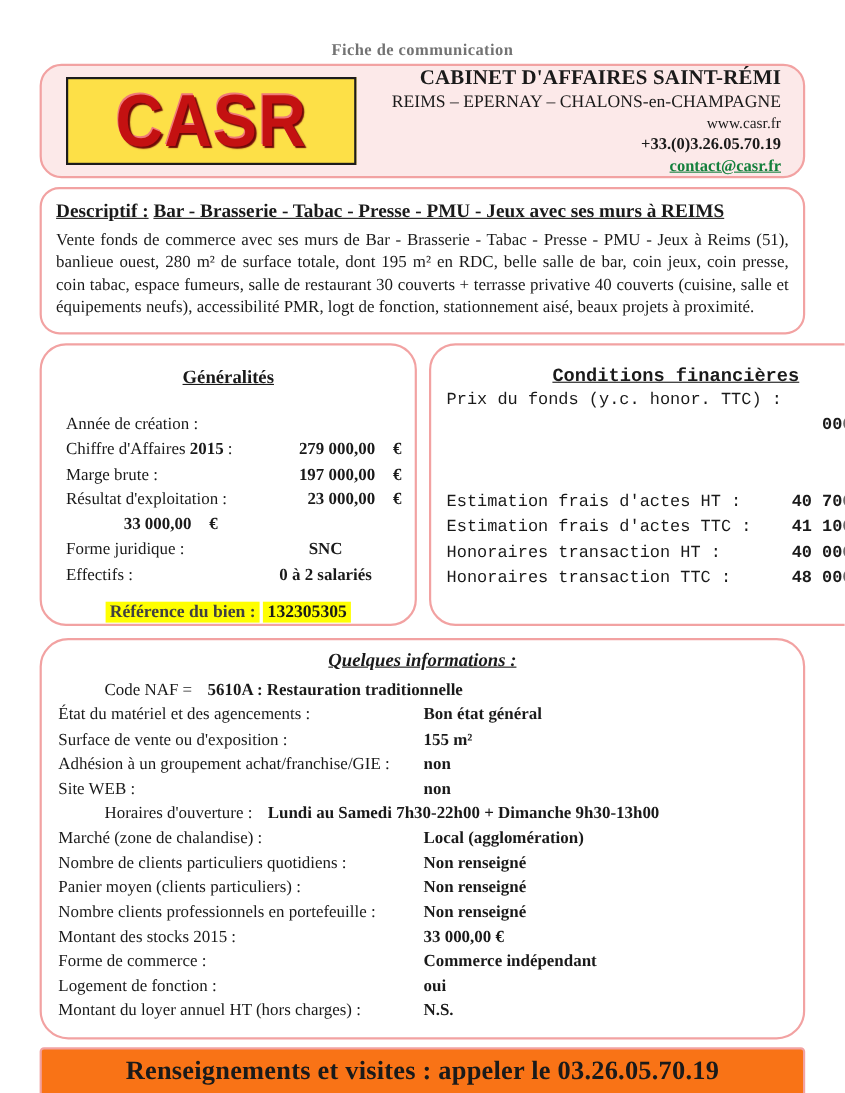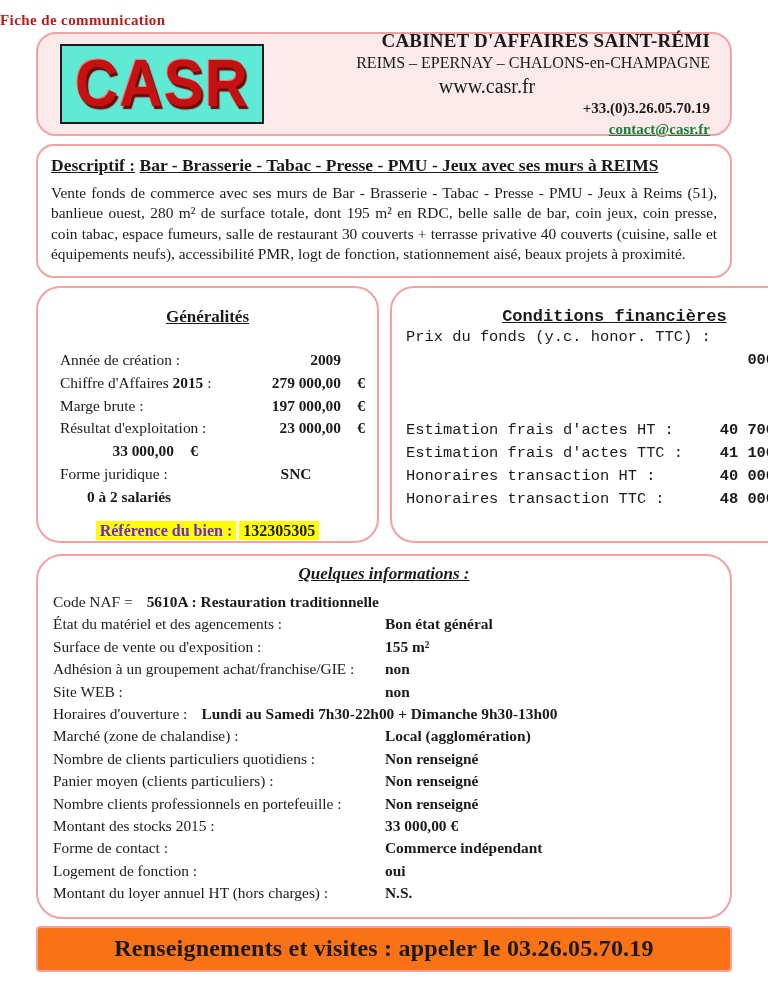--- a/index.html
+++ b/index.html
@@ -1,30 +1,30 @@
 <!DOCTYPE html>
 <html><head>
 <meta charset="utf-8">
 <style>
   html,body{margin:0;padding:0;background:#fff;}
   body{width:768px;height:994px;font-family:"Liberation Serif",serif;color:#1a1a1a;}
   .sheet{position:relative;width:768px;height:994px;overflow:hidden;background:#fff;}
 
-  .top-note{padding-top:12px;text-align:left;font-weight:bold;font-size:15px;color:#b91c1c;letter-spacing:.4px;}
+  .top-note{padding-top:38px;text-align:center;font-weight:bold;font-size:15px;color:#737373;letter-spacing:.4px;}
 
   .pinkborder{border:2px solid #f2a2a2;box-sizing:border-box;}
 
   
   .header-box{margin:3px 36px 0;height:104px;background:#fce9e9;border-radius:20px;display:flex;align-items:center;padding:0 12px;}
-  .logo-box{width:204px;height:80px;background:#5eead4;border:2px solid #1c1c1c;box-sizing:border-box;display:flex;align-items:center;justify-content:center;margin-left:10px;flex:none;}
+  .logo-box{width:264px;height:80px;background:#fde047;border:2px solid #1c1c1c;box-sizing:border-box;display:flex;align-items:center;justify-content:center;margin-left:10px;flex:none;}
   .logo-text{font-family:"Liberation Sans",sans-serif;font-weight:bold;font-size:60px;line-height:1;color:#c41111;letter-spacing:1px;transform:scaleY(1.12);text-shadow:2px 2px 1px #6f0808,-1px -1px 0 #ef7a7a;}
   .header-info{flex:1;text-align:right;padding-right:8px;line-height:1.28;}
   .company{font-weight:bold;font-size:19px;letter-spacing:.2px;}
   .cities{font-size:16px;}
-  .website{font-size:20px;text-align:center;}
+  .website{font-size:14px;}
   .phone{font-weight:bold;font-size:15px;}
   .email a{color:#15803d;font-weight:bold;font-size:15px;text-decoration:underline;cursor:pointer;}
 
   
   .desc-box{margin:8px 36px 0;border-radius:18px;padding:9px 13px 11px;background:#fff;}
   .desc-title{font-size:17.5px;font-weight:bold;white-space:nowrap;}
   .desc-title .u{text-decoration:underline;}
   .desc-body{margin-top:7px;font-size:15.4px;line-height:1.33;text-align:justify;}
 
   
@@ -38,37 +38,37 @@
   .g-rows{margin-top:22px;}
   .g-row{display:flex;font-size:15.4px;line-height:22.8px;padding-left:10px;}
   .g-label{flex:1;white-space:nowrap;}
   .g-val{width:138px;display:flex;flex:none;}
   .g-num{flex:1;text-align:right;font-weight:bold;}
   .g-eur{width:24px;text-align:right;font-weight:bold;}
   .g-val.center{justify-content:center;}
   .g-ctr{font-weight:bold;}
   .ref-line{margin-top:13px;text-align:center;font-size:16px;font-weight:bold;}
   .hl{background:#ffff00;padding:1px 4px;}
-  .ref-label{color:#6d28d9;margin-right:3px;}
+  .ref-label{color:#404040;margin-right:3px;}
 
   .c-row{display:flex;font-size:15.4px;line-height:23px;padding-left:2px;}
   .c-label{flex:1;white-space:nowrap;}
   .c-num{width:92px;text-align:right;font-weight:bold;flex:none;}
   .c-eur{width:22px;text-align:right;font-weight:bold;flex:none;}
   .prix-row{}
   .acts-rows{margin-top:47px;}
 
   
   .info-box{margin:11px 36px 0;border-radius:26px;padding:8px 15px 12px;background:#fff;}
   .info-title{text-align:center;font-weight:bold;font-size:17px;margin-bottom:7px;font-style:italic;}
   .info-title span{text-decoration:underline;}
   .i-row{display:flex;font-size:15.4px;line-height:22.4px;}
   .i-label{width:332px;flex:none;}
   .i-val{flex:1;font-weight:bold;}
-  .i-row.inline .i-label{width:auto;flex:none;}
+  .i-row.inline .i-label{width:auto;flex:none;margin-left:42px;}
   .i-row.inline .i-val{flex:none;margin-left:14px;}
 
   
   .banner{margin:7px 36px 0;background:#f97316;border-radius:4px;text-align:center;font-size:24px;font-weight:bold;padding:7px 0 8px;letter-spacing:.2px;}
 </style>
 </head>
 <body>
 
 <div class="sheet">
 
@@ -96,24 +96,20 @@
     <div class="desc-body">Vente fonds de commerce avec ses murs de Bar - Brasserie - Tabac - Presse - PMU - Jeux à Reims (51), banlieue ouest, 280 m² de surface totale, dont 195 m² en RDC, belle salle de bar, coin jeux, coin presse, coin tabac, espace fumeurs, salle de restaurant 30 couverts + terrasse privative 40 couverts (cuisine, salle et équipements neufs), accessibilité PMR, logt de fonction, stationnement aisé, beaux projets à proximité.</div>
   </div>
 
   <div class="two-col">
 
     <div class="col-box gen-box">
       <div class="col-title"><span>Généralités</span></div>
       <div class="g-rows">
         <div class="g-row">
           <span class="g-label">Année de création :</span>
-          <span class="g-val">
-              <span class="g-num">2009</span>
-              <span class="g-eur"></span>
-            </span>
         </div>
         <div class="g-row">
           <span class="g-label"><span>Chiffre d'Affaires</span> <b>2015</b> <span>:</span></span>
           <span class="g-val">
               <span class="g-num">279 000,00</span>
               <span class="g-eur">€</span>
             </span>
         </div>
         <div class="g-row">
           <span class="g-label">Marge brute :</span>
@@ -135,20 +131,21 @@
               <span class="g-eur">€</span>
             </span>
         </div>
         <div class="g-row">
           <span class="g-label">Forme juridique :</span>
           <span class="g-val center">
               <span class="g-ctr">SNC</span>
             </span>
         </div>
         <div class="g-row">
+          <span class="g-label">Effectifs :</span>
           <span class="g-val center">
               <span class="g-ctr">0 à 2 salariés</span>
             </span>
         </div>
       </div>
       <div class="ref-line">
         <span class="hl ref-label">Référence du bien :</span><span class="hl">132305305</span>
       </div>
     </div>
 
@@ -226,21 +223,21 @@
       </div>
       <div class="i-row">
         <span class="i-label">Nombre clients professionnels en portefeuille :</span>
         <span class="i-val">Non renseigné</span>
       </div>
       <div class="i-row">
         <span class="i-label">Montant des stocks 2015 :</span>
         <span class="i-val">33 000,00 €</span>
       </div>
       <div class="i-row">
-        <span class="i-label">Forme de contact :</span>
+        <span class="i-label">Forme de commerce :</span>
         <span class="i-val">Commerce indépendant</span>
       </div>
       <div class="i-row">
         <span class="i-label">Logement de fonction :</span>
         <span class="i-val">oui</span>
       </div>
       <div class="i-row">
         <span class="i-label">Montant du loyer annuel HT (hors charges) :</span>
         <span class="i-val">N.S.</span>
       </div>

